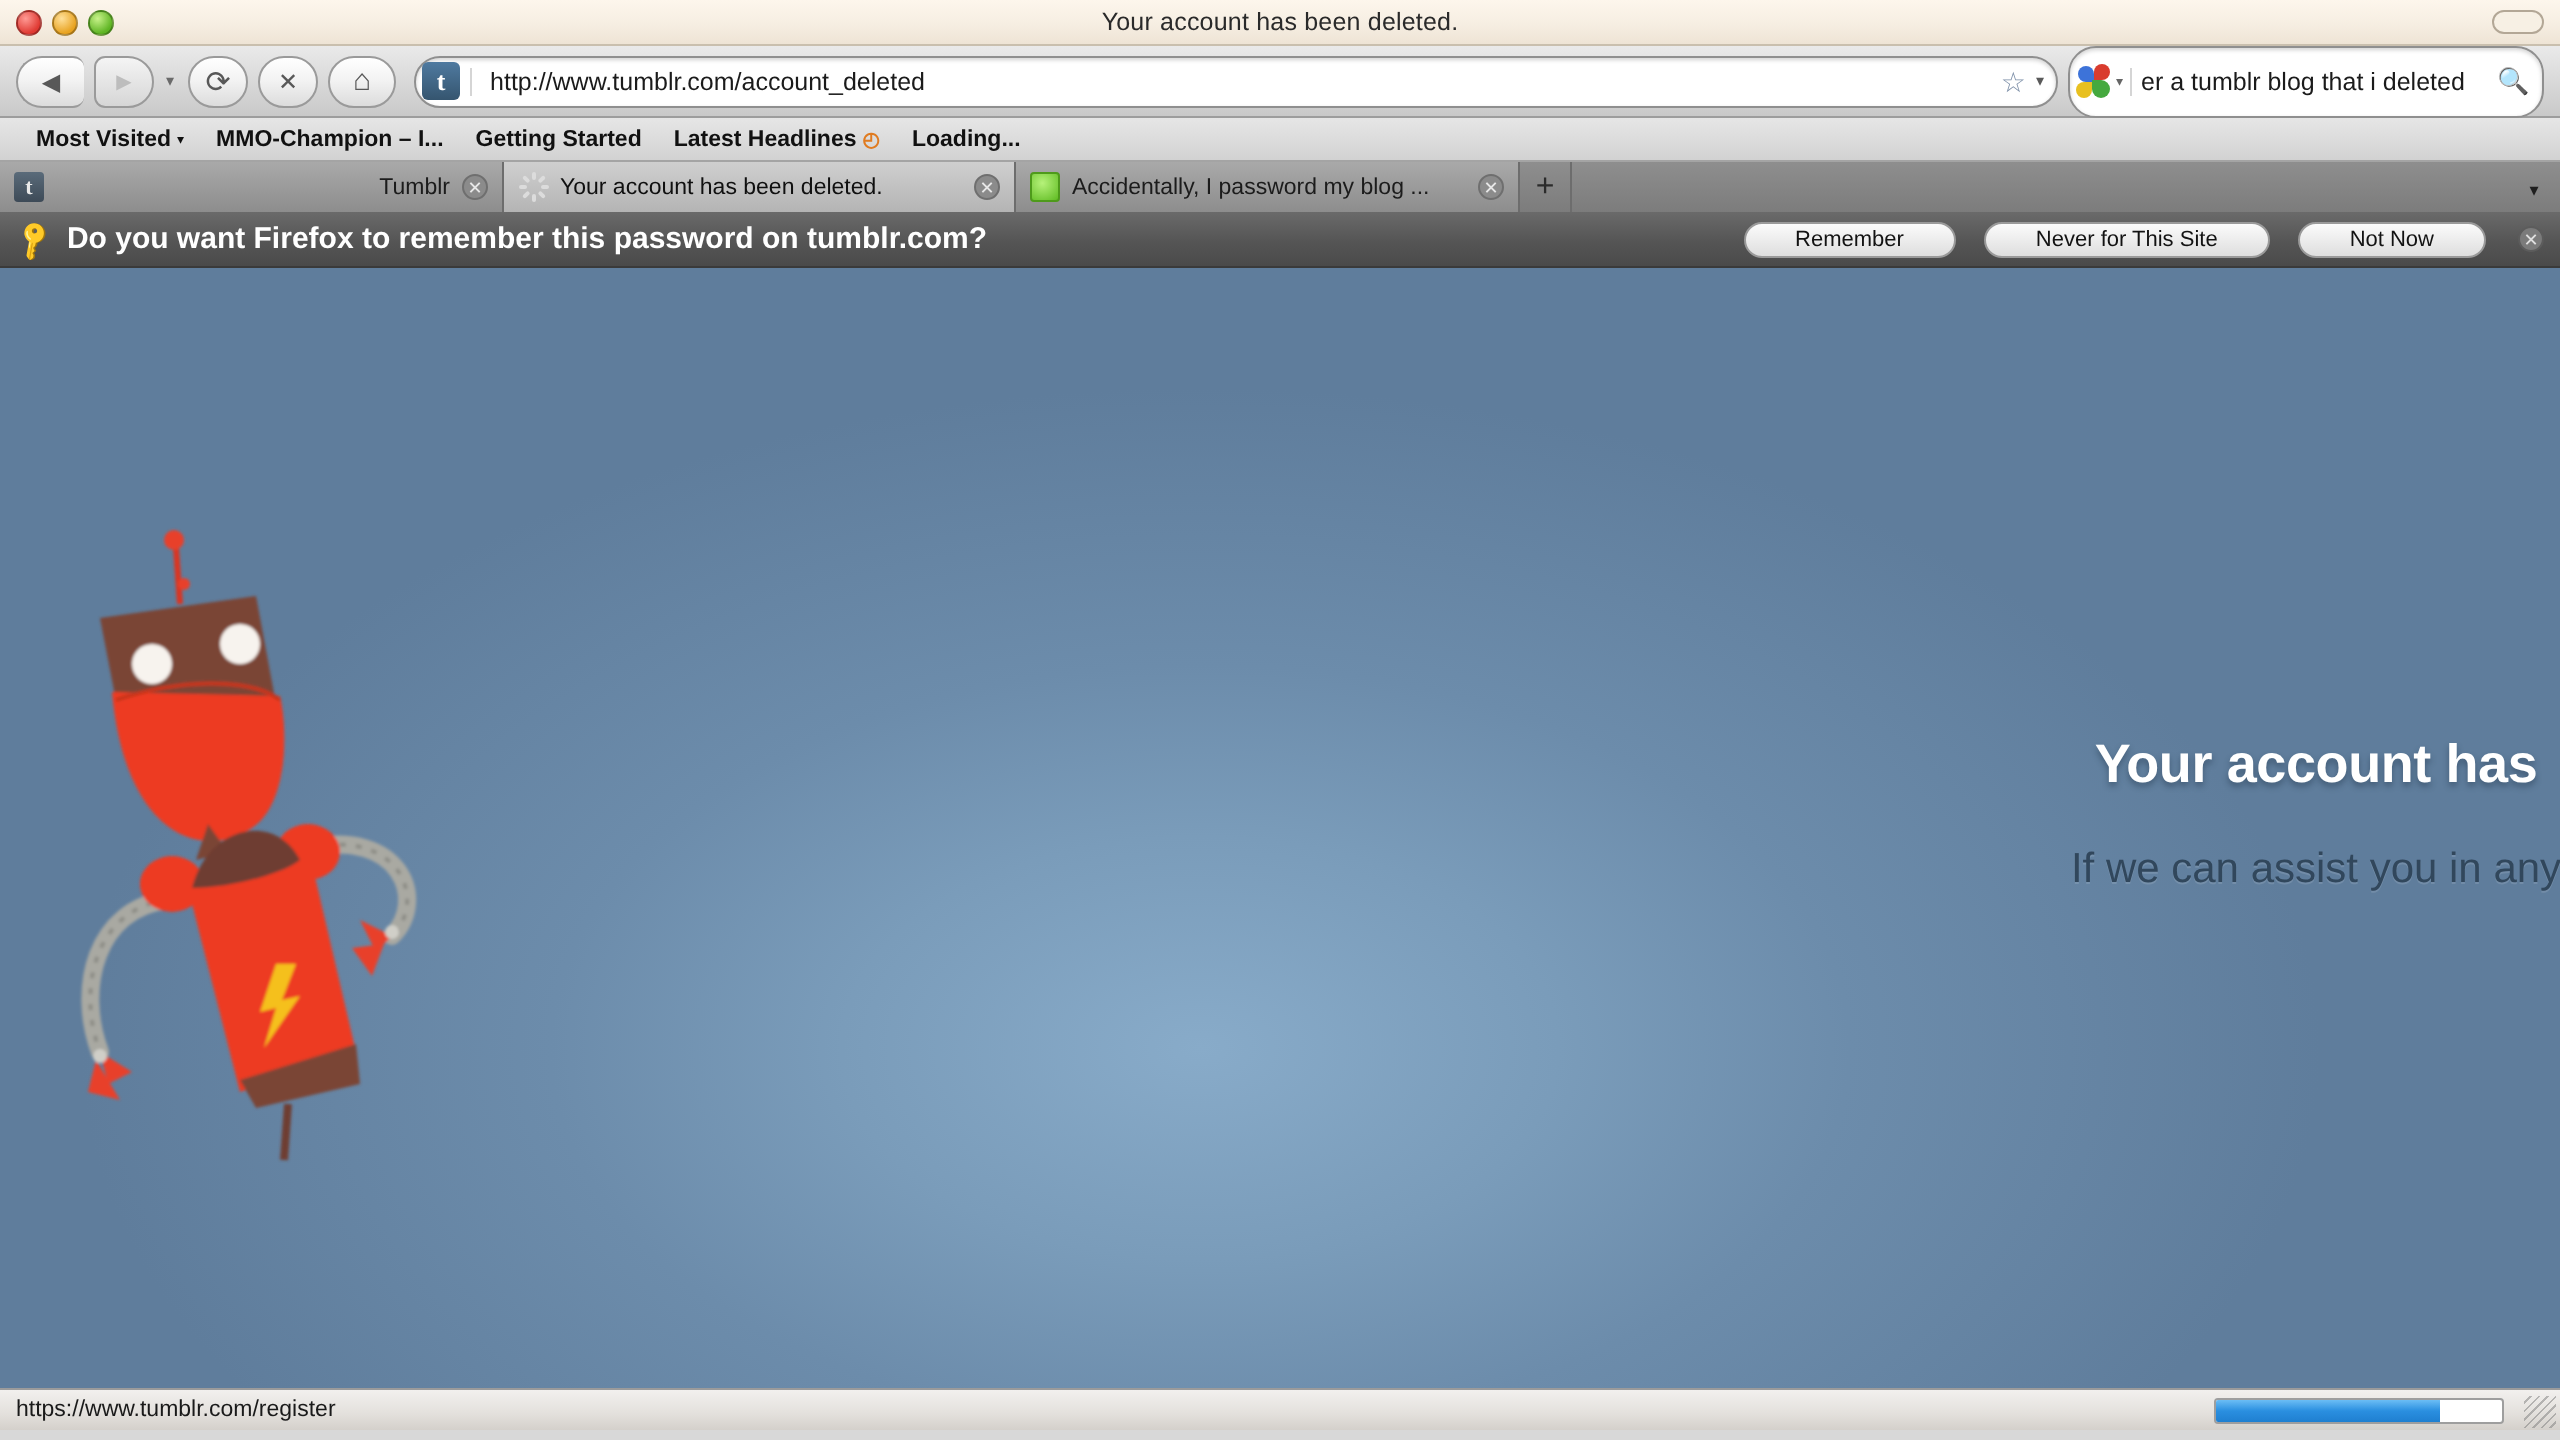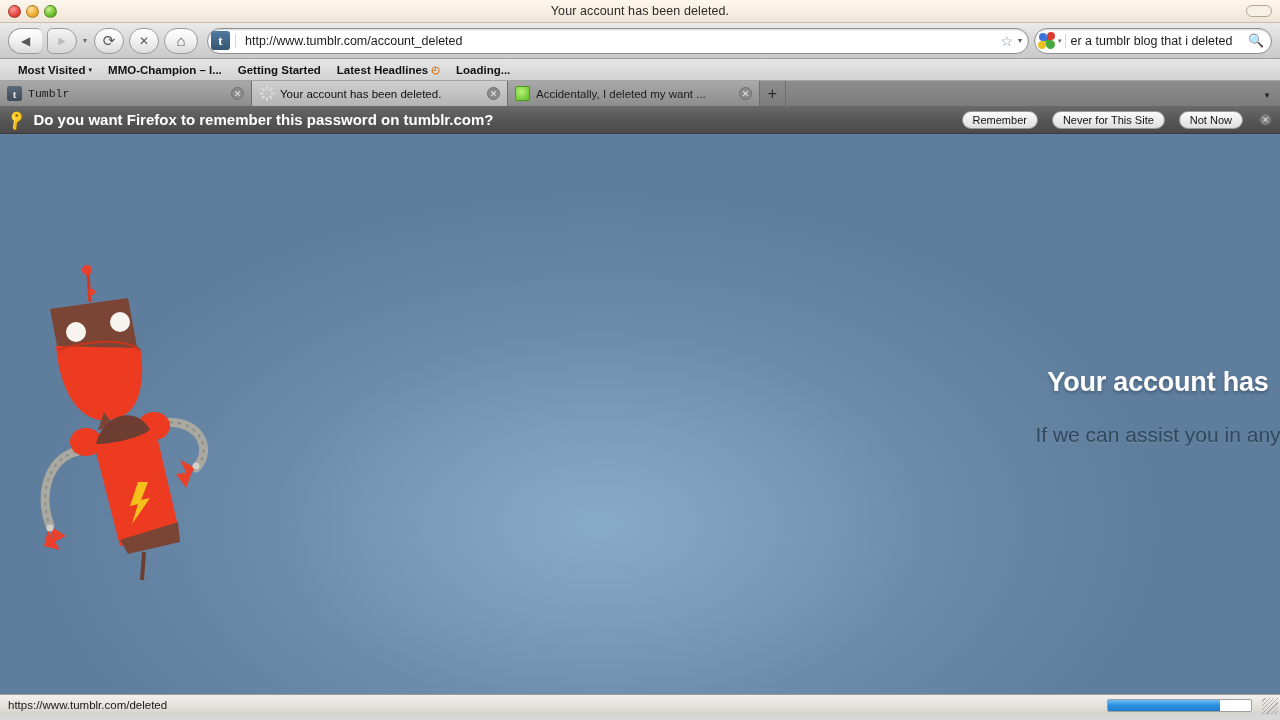--- a/index.html
+++ b/index.html
@@ -67,21 +67,21 @@
   }
   .url-text {
     flex: 1; font-size: 12.5px; color: #1b1b1b; padding-left: 9px;
     white-space: nowrap; overflow: hidden;
     border-left: 1px solid #d5d5d5; margin-left: 5px;
   }
   .star-icon { color: #7d8fa8; font-size: 14px; padding: 0 2px; }
   .url-caret { font-size: 8px; color: #5a5a5a; padding-left: 3px; }
 
   .searchbar {
-    width: 238px; height: 26px; border-radius: 14px;
+    width: 238px; height: 36px; border-radius: 14px;
     background: #ffffff; border: 1px solid #8f8f8f;
     display: flex; align-items: center; padding: 0 4px 0 3px;
     box-shadow: inset 0 1px 2px rgba(0,0,0,.18);
   }
   .gicon {
     width: 19px; height: 18px; flex: 0 0 auto; position: relative;
     border-radius: 2px; overflow: hidden; background: #fff;
   }
   .gicon i { position: absolute; display: block; }
   .g-blue   { width: 8px; height: 8px; background: #3d73d9; left: 1px; top: 1px; border-radius: 50% 50% 0 50%; }
@@ -115,21 +115,21 @@
     display: flex; align-items: flex-end; position: relative;
   }
   .tab {
     height: 25px; display: flex; align-items: center; gap: 6px;
     padding: 0 7px; font-size: 11.5px; color: #1c1c1c;
     border-right: 1px solid #6d6d6d;
     background: linear-gradient(180deg, #a9a9a9, #8d8d8d);
   }
   .tab.active { background: linear-gradient(180deg, #cfcfcf, #b4b4b4); color: #101010; }
   .tab-title { white-space: nowrap; overflow: hidden; text-overflow: ellipsis; }
-  .tab1 { width: 252px; } .tab1 .tab-title { flex: 1; text-align: left; font-family: Liberation Mono, monospace; }
+  .tab1 { width: 252px; } .tab1 .tab-title { flex: 1; text-align: right; }
   .tab2 { width: 256px; }
   .tab3 { width: 252px; }
   .tab-close {
     width: 13px; height: 13px; border-radius: 50%;
     background: #8b8b8b; border: 1px solid #6f6f6f; color: #e8e8e8;
     font-size: 9px; display: flex; align-items: center; justify-content: center;
     margin-left: auto; flex: 0 0 auto;
   }
   .fav { width: 15px; height: 15px; flex: 0 0 auto; border-radius: 2px; }
   .fav-t { background: linear-gradient(180deg,#5a6b7a,#3d4a57); color: #e9e9e9;
@@ -147,21 +147,21 @@
   
   .notifbar {
     height: 28px; width: 100%;
     background: linear-gradient(180deg, #6a6a6a 0%, #555555 55%, #4a4a4a 100%);
     border-bottom: 1px solid #3a3a3a;
     display: flex; align-items: center; padding: 0 8px; gap: 8px;
   }
   .key-icon { font-size: 14px; color: #e4e4e4; transform: rotate(-35deg); }
   .notif-text { font-size: 15px; color: #ffffff; font-weight: bold; flex: 1; }
   .notif-btn {
-    height: 18px; border-radius: 9px; padding: 0 10px;
+    height: 18px; border-radius: 9px; padding: 0 25px;
     background: linear-gradient(180deg, #fbfbfb, #dedede);
     border: 1px solid #9a9a9a; color: #131313; font-size: 11px;
     display: flex; align-items: center; margin-left: 6px;
   }
   .notif-close {
     width: 13px; height: 13px; border-radius: 50%; margin-left: 8px;
     background: #7b7b7b; border: 1px solid #5c5c5c; color: #e0e0e0;
     font-size: 9px; display: flex; align-items: center; justify-content: center;
   }
 
@@ -307,21 +307,21 @@
       <i style="transform:rotate(180deg)"></i>
         <i style="transform:rotate(225deg)"></i>
       <i style="transform:rotate(270deg)"></i>
         <i style="transform:rotate(315deg)"></i>
     </div>
     <span class="tab-title">Your account has been deleted.</span>
     <span class="tab-close">✕</span>
   </div>
   <div class="tab tab3">
     <div class="fav fav-green"></div>
-    <span class="tab-title">Accidentally, I deleted my want ...</span>
+    <span class="tab-title">Accidentally, I password my blog ...</span>
     <span class="tab-close">✕</span>
   </div>
   <div class="newtab">+</div>
   <div class="tab-list-btn">▾</div>
 </div>
 
 <div class="notifbar">
   <span class="key-icon">🔑</span>
   <span class="notif-text">Do you want Firefox to remember this password on tumblr.com?</span>
   <div class="notif-btn">Remember</div>
@@ -392,18 +392,18 @@
       </div>
       <div class="subcopy">
         <div>If we can assist you in any</div>
       </div>
     </div>
 
   </div>
 </div>
 
 <div class="statusbar">
-  <span class="status-url">https://www.tumblr.com/deleted</span>
+  <span class="status-url">https://www.tumblr.com/register</span>
   <div class="progress-track">
     <div class="progress-fill" id="progfill" style="width: 78%;"></div>
   </div>
   <div class="grip"></div>
 </div>
 
 </body></html>

